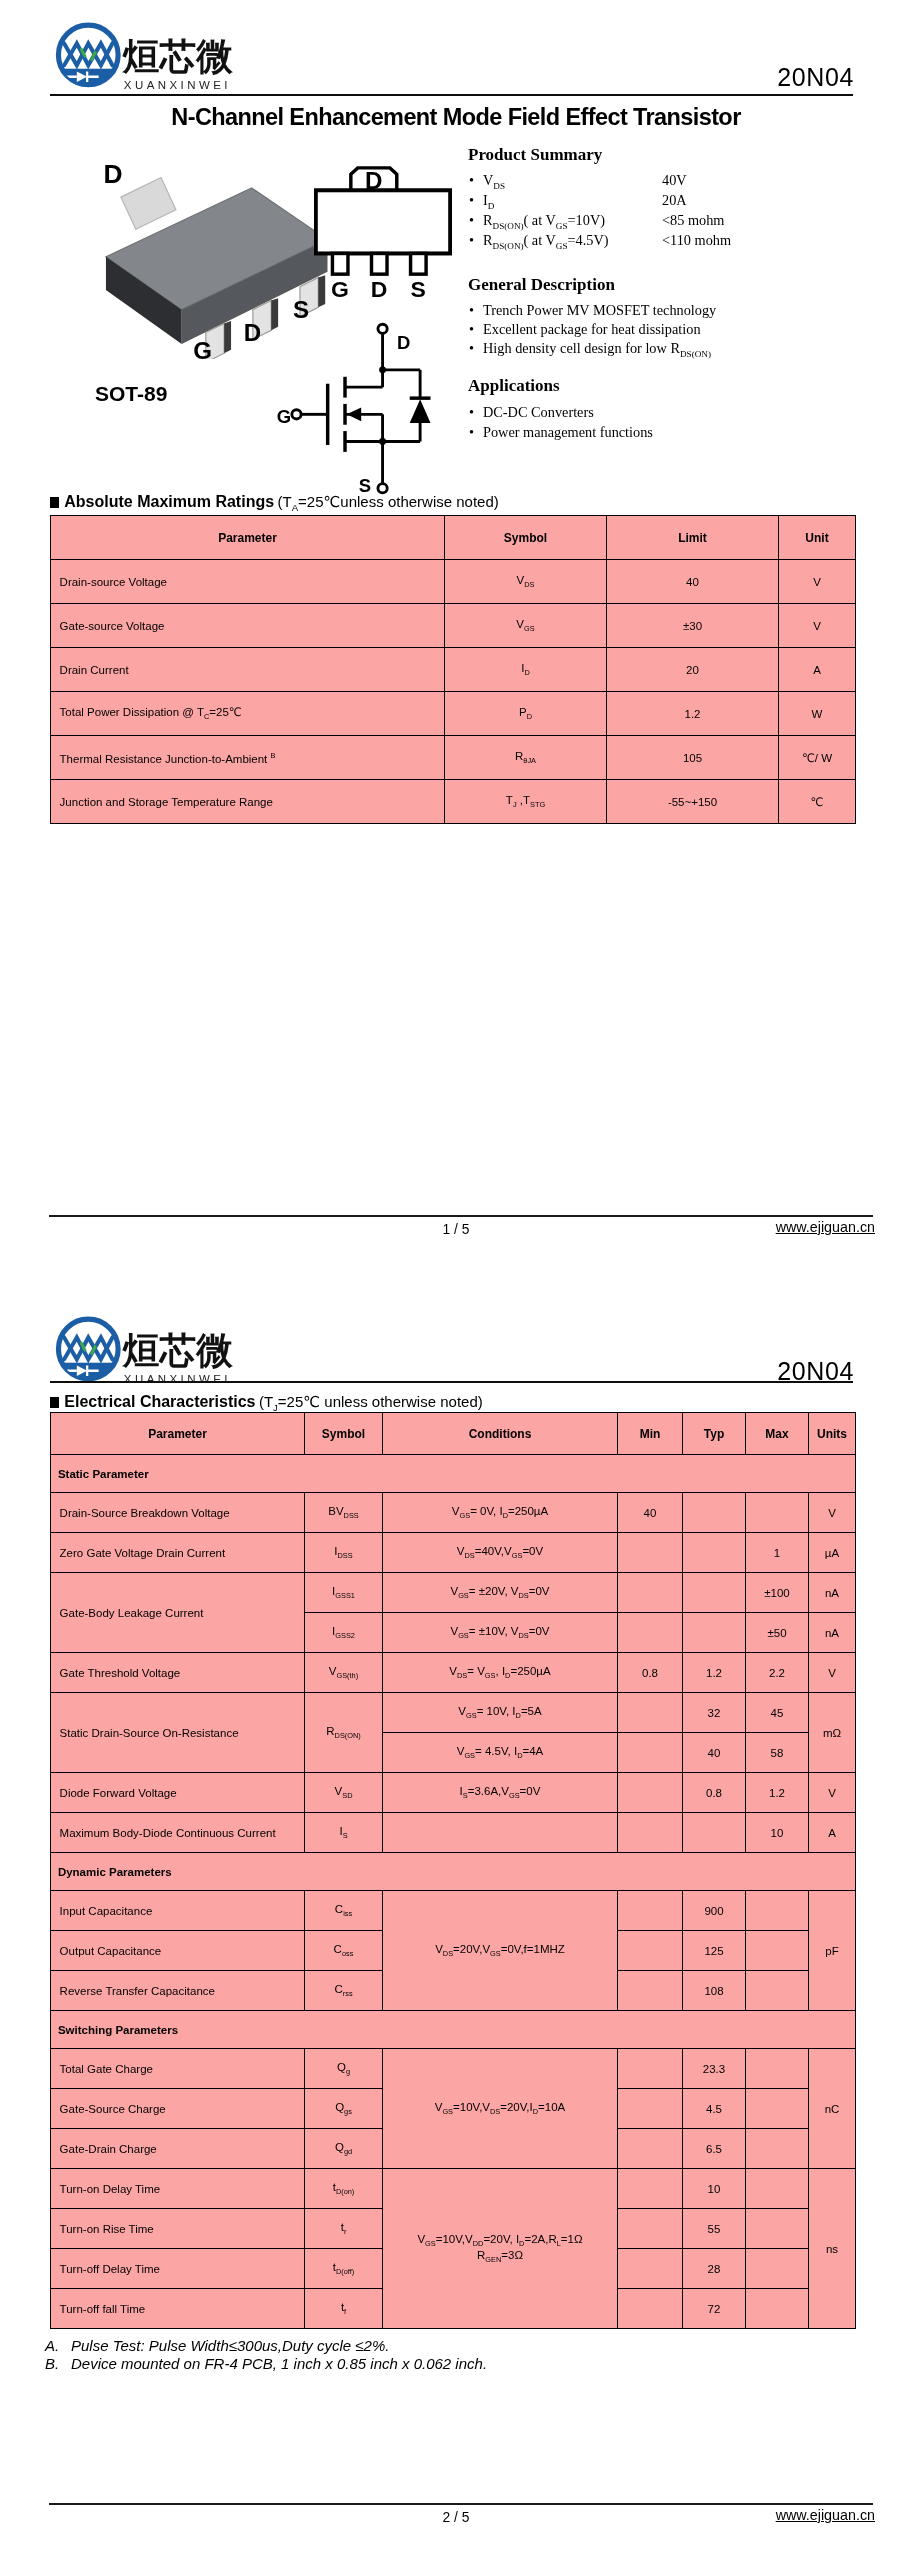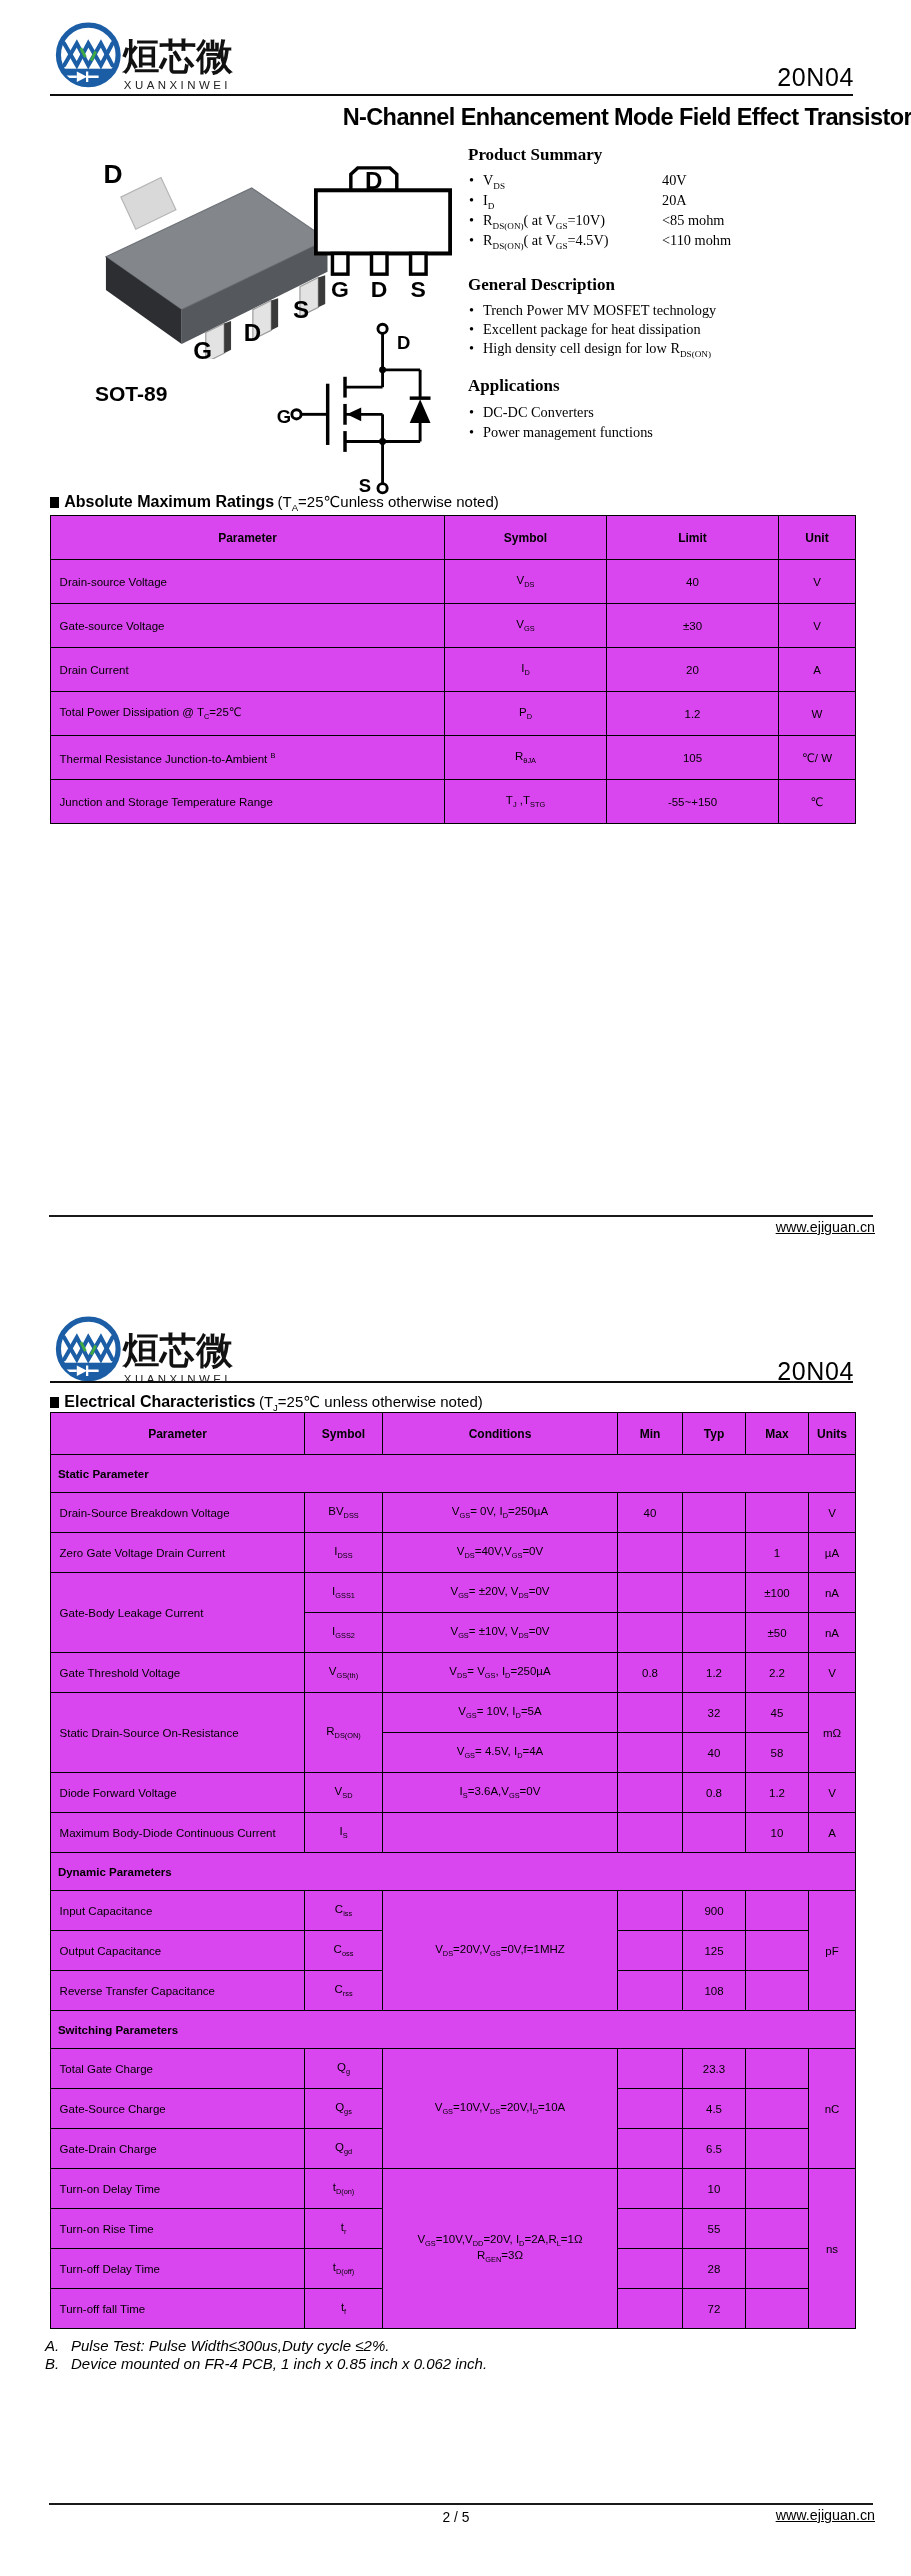--- a/index.html
+++ b/index.html
@@ -11,21 +11,21 @@
   }
   .page { position:absolute; left:0; width:912px; height:1288px; }
   #page-1 { top:0; }
   #page-2 { top:1288px; }
 
   
   .logo { position:absolute; left:55px; top:17px; width:202px; height:77px; }
   .partnum { position:absolute; right:58px; top:63px; font-size:25px; font-weight:400; letter-spacing:0.6px; }
   .hdr-rule { position:absolute; left:50px; top:94px; width:803px; height:1.7px; background:#0d0d0d; }
 
-  .doc-title { position:absolute; left:0; top:104px; width:100%; text-align:right;
+  .doc-title { position:absolute; left:0; top:104px; width:100%; text-align:center;
                font-size:23.5px; font-weight:bold; letter-spacing:-0.6px; }
 
   
   .fig3d { position:absolute; left:68px; top:142px; width:271px; height:217px; }
   .fig2d { position:absolute; left:314px; top:165px; width:138px; height:135px; }
   .figsym { position:absolute; left:269px; top:319px; width:189px; height:182px; }
   .pkg-name { position:absolute; left:95px; top:382px; font-size:21px; font-weight:bold; }
 
   
   .rcol { position:absolute; left:468px; width:407px;font-family:Liberation Serif, serif; }
@@ -39,21 +39,21 @@
   .apps li { line-height:20.7px; }
 
   
   .sec-head { position:absolute; left:50px; font-size:16px; white-space:nowrap; }
   .sec-head .sq { display:inline-block; width:8.6px; height:11.5px; background:#000; margin-right:5.7px; vertical-align:-1.1px; }
   .sec-head .sh-b { font-weight:bold; }
   .sec-head .sh-n { font-weight:normal; font-size:15px; margin-left:3.4px; }
 
   
   table.sheet { position:absolute; border-collapse:collapse; table-layout:fixed;
-                width:804px; left:50px; background:#d946ef;padding-left:12px; }
+                width:804px; left:50px; background:#fca5a5;padding-left:12px; }
   .sheet td, .sheet th { border:1.1px solid #000; border-top-width:1.7px; border-bottom-width:1.7px;
                          font-size:11.5px; text-align:center; vertical-align:middle;
                          padding:0 3.4px; overflow:hidden; }
   .sheet { border:1.7px solid #000; }
   .sheet th { font-weight:bold; font-size:12px; }
   .sheet .param { text-align:left; padding-left:8.6px; }
   .sheet .band { text-align:left; font-weight:bold; padding-left:6.9px; }
   sub { font-size:64%; }
   sup { font-size:64%; }
 
@@ -244,20 +244,21 @@
       <tr style="height:44px">
         <td class="param">Junction and Storage Temperature Range</td>
         <td>T<sub>J</sub> ,T<sub>STG</sub></td>
         <td>-55~+150</td>
         <td>℃</td>
       </tr>
     </tbody>
       </table>
 
     <div class="ftr-rule"></div>
+    <div class="ftr-page">1 / 5</div>
     <div class="ftr-site">www.ejiguan.cn</div>
   </section>
 
   <section class="page" id="page-2">
 
     <svg class="logo" style="top:23px" viewBox="0 0 352 134">
       <circle cx="58" cy="66" r="52" fill="#fff" stroke-width="9" stroke="#1b5ea6"></circle>
       <clipPath id="logoclip2">
           <circle cx="58" cy="66" r="52"></circle>
         </clipPath>

